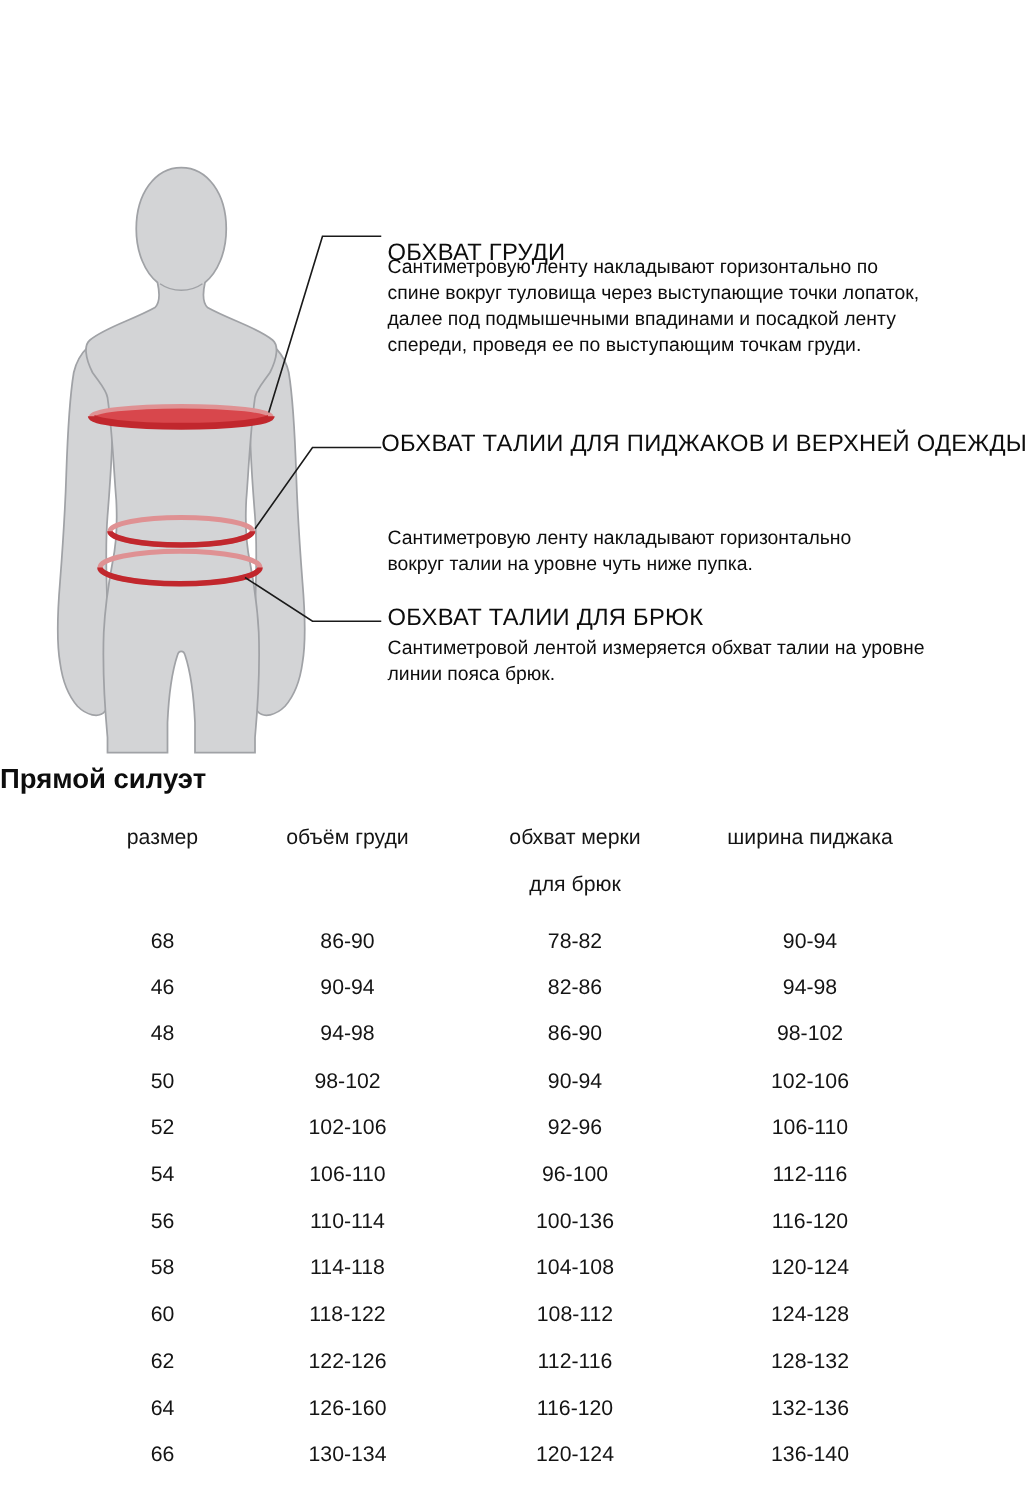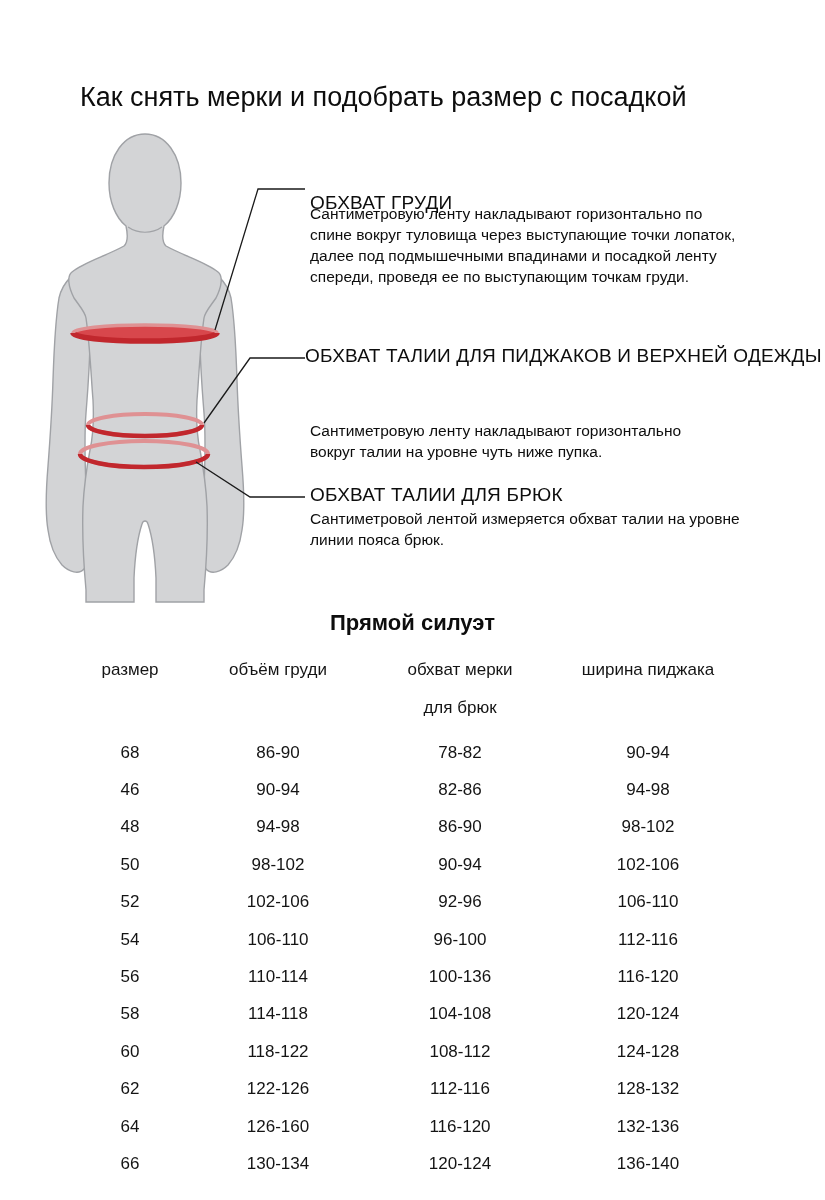--- a/index.html
+++ b/index.html
@@ -21,42 +21,41 @@
     position:absolute; font-size:15.5px; line-height:21px; white-space:pre-line;
     color:#0d0d0d;
   }
   #sec1-h { left:310px; top:192px; }
   #sec1-p { left:310px; top:203px; width:460px; }
   #sec2-h { left:305px; top:345px; }
   #sec2-p { left:310px; top:372px; width:440px;margin-top:48px; }
   #sec3-h { left:310px; top:484px; }
   #sec3-p { left:310px; top:508px; width:480px; }
   .table-title {
-    position:absolute; left:0; top:610px; width:825px; text-align:center;
+    position:absolute; left:0; top:610px; width:825px; 
     font-size:22px; font-weight:700; color:#0d0d0d;
   }
   .t-grid {
     position:absolute; left:80px; width:672px; display:grid;
     grid-template-columns:100px 196px 168px 208px;
   }
   .t-cell { text-align:center; font-size:17px; color:#141414; }
   #thead1 { top:660px; }
   #thead2 { top:698px; }
   #t-rows { position:absolute; left:80px; top:734px; width:672px; }
   .t-row {
     display:grid; grid-template-columns:100px 196px 168px 208px;
     height:37.4px; align-items:center;
   }
 </style>
 </head>
 <body>
 
 <div class="page">
 
-  <div class="main-title">Как снять мерки и подобрать размер с посадкой</div>
 
   <svg class="figure-svg" viewBox="0 0 825 480" aria-hidden="true">
 
     <path d="M196,136 C214,142 227,152 231,170 C235,194 236,222 237,252 C238,284 240,312 242,338
          C244,362 245,384 242,402 C240,417 235,429 228,437 C221,444 211,447 206,441
          C201,435 200,426 201,417 C203,399 204,380 204,360 C205,335 206,310 204,285
          C202,260 200,230 200,210 C200,190 198,160 192,142 Z" fill="var(--body-color)" stroke="var(--outline-color)" stroke-width="1.4"></path>
     <path d="M94,136 C76,142 63,152 59,170 C55,194 54,222 53,252 C52,284 50,312 48,338
          C46,362 45,384 48,402 C50,417 55,429 62,437 C69,444 79,447 84,441
          C89,435 90,426 89,417 C87,399 86,380 86,360 C85,335 84,310 86,285

